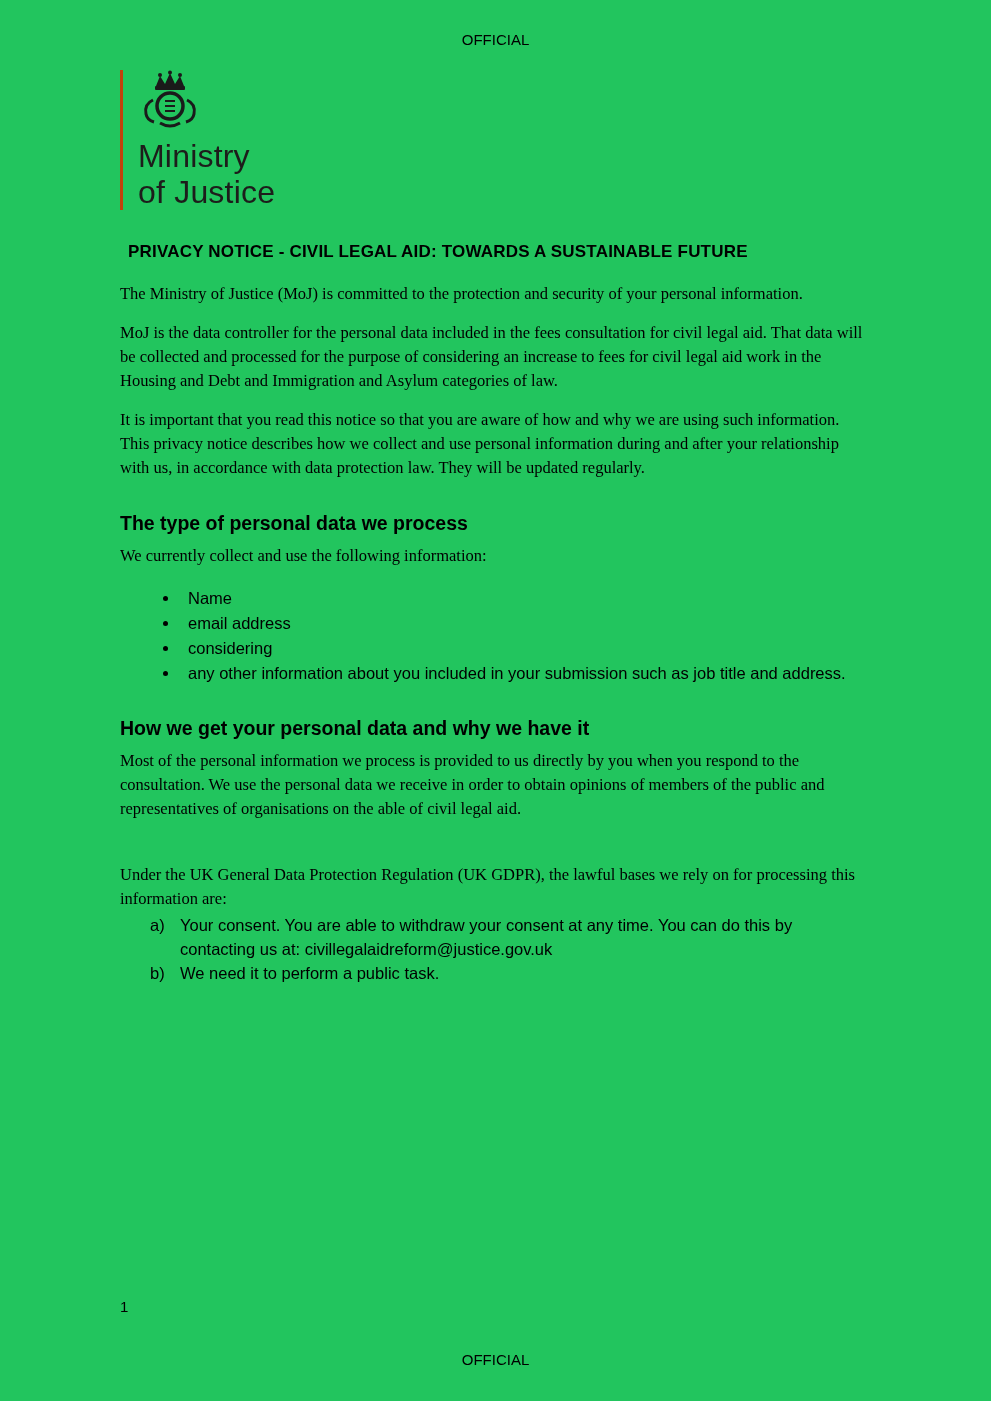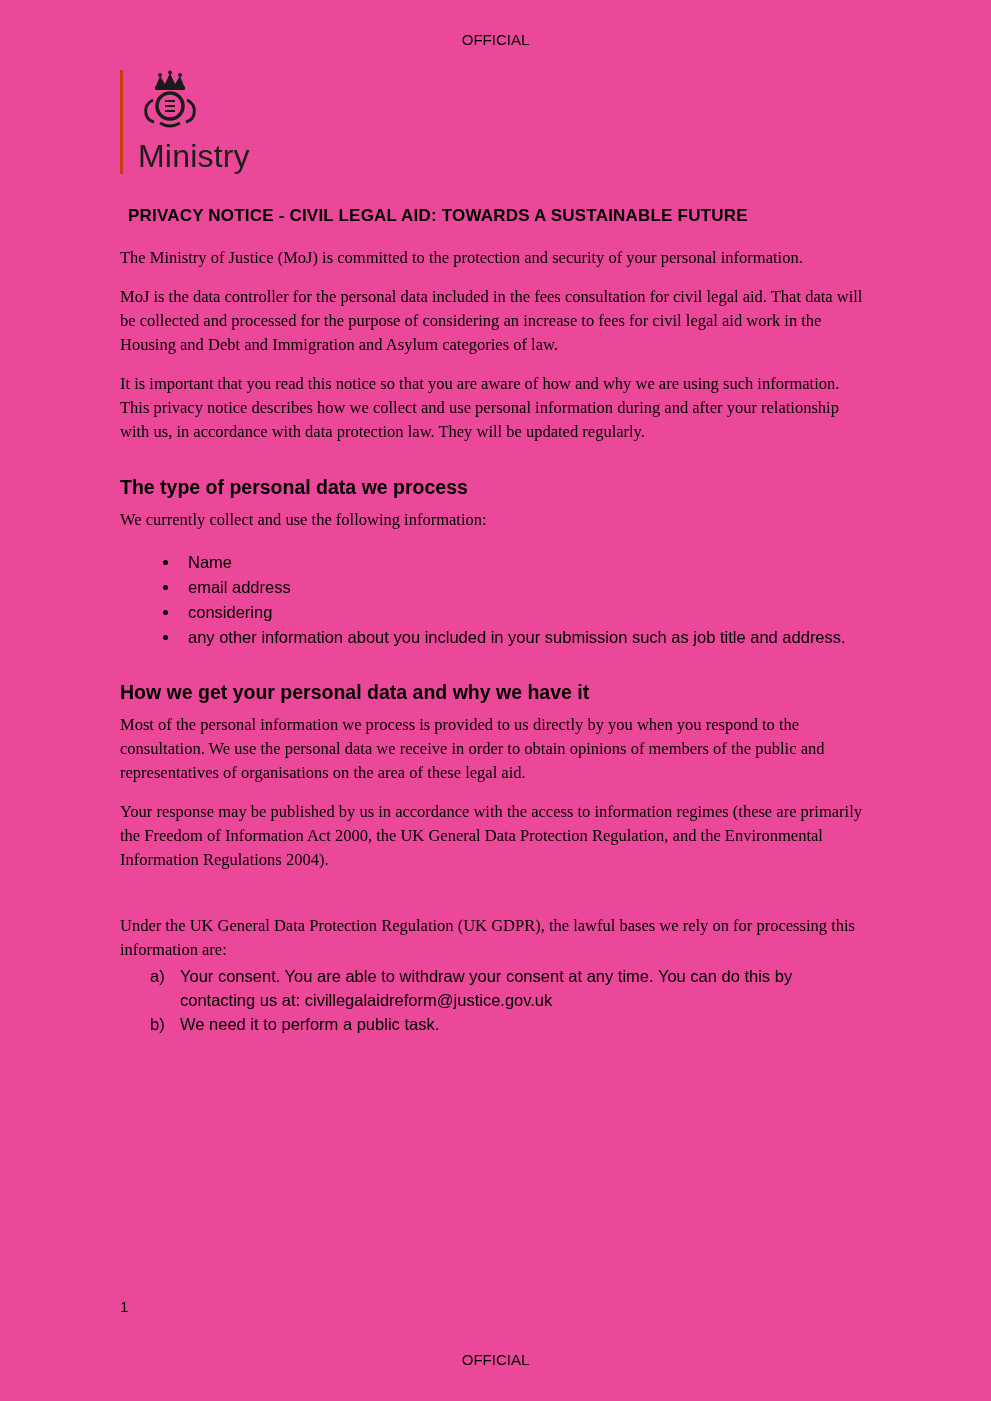--- a/index.html
+++ b/index.html
@@ -6,21 +6,21 @@
   html, body { margin: 0; padding: 0; background: #ffffff; }
   body {
     font-family: "Liberation Sans", "DejaVu Sans", sans-serif;
     color: #000000;
   }
   .page {
     position: relative;
     width: 991px;
     height: 1401px;
     margin: 0 auto;
-    background: #ec4899;
+    background: #22c55e;
     padding: 33px 120px 0 120px;
     overflow: hidden;
   }
   .marking-top {
     position: absolute;
     top: 31px;
     left: 0;
     width: 100%;
     text-align: center;
     font-size: 15px;
@@ -106,20 +106,21 @@
         <circle cx="42" cy="5" r="2" fill="#1a1a1a"></circle>
         <rect x="17" y="16" width="30" height="4" rx="1" fill="#1a1a1a"></rect>
         <ellipse cx="32" cy="36" rx="13" ry="13" fill="none" stroke="#1a1a1a" stroke-width="3.5"></ellipse>
         <path d="M27 31 h10 M27 36 h10 M27 41 h10" stroke="#1a1a1a" stroke-width="2"></path>
         <path d="M15 30 q-9 4 -7 14 q1 6 8 8" fill="none" stroke="#1a1a1a" stroke-width="3"></path>
         <path d="M49 30 q9 4 7 14 q-1 6 -8 8" fill="none" stroke="#1a1a1a" stroke-width="3"></path>
         <path d="M22 53 q10 6 20 0" fill="none" stroke="#1a1a1a" stroke-width="3"></path>
       </svg>
     </span>
     <div class="logo-text">Ministry</div>
+    <div class="logo-text">of Justice</div>
   </div>
 
   <div class="body-copy">
 
     <h1 class="doc-title">PRIVACY NOTICE - CIVIL LEGAL AID: TOWARDS A SUSTAINABLE FUTURE</h1>
 
     <p>The Ministry of Justice (MoJ) is committed to the protection and security of your personal information.</p>
     <p>MoJ is the data controller for the personal data included in the fees consultation for civil legal aid. That data will be collected and processed for the purpose of considering an increase to fees for civil legal aid work in the Housing and Debt and Immigration and Asylum categories of law.</p>
     <p>It is important that you read this notice so that you are aware of how and why we are using such information. This privacy notice describes how we collect and use personal information during and after your relationship with us, in accordance with data protection law. They will be updated regularly.</p>
 
@@ -129,22 +130,21 @@
 
     <ul class="bullet-list">
       <li>Name</li>
       <li>email address</li>
       <li>considering</li>
       <li>any other information about you included in your submission such as job title and address.</li>
     </ul>
 
     <h2 class="section-heading">How we get your personal data and why we have it</h2>
 
-    <p>Most of the personal information we process is provided to us directly by you when you respond to the consultation. We use the personal data we receive in order to obtain opinions of members of the public and representatives of organisations on the area of these legal aid.</p>
-    <p>Your response may be published by us in accordance with the access to information regimes (these are primarily the Freedom of Information Act 2000, the UK General Data Protection Regulation, and the Environmental Information Regulations 2004).</p>
+    <p>Most of the personal information we process is provided to us directly by you when you respond to the consultation. We use the personal data we receive in order to obtain opinions of members of the public and representatives of organisations on the able of civil legal aid.</p>
     <p class="gap-before">Under the UK General Data Protection Regulation (UK GDPR), the lawful bases we rely on for processing this information are:</p>
 
     <div class="lettered-list">
       <div class="lettered-item">
         <span class="marker">a)</span>
         <span class="item-text">Your consent. You are able to withdraw your consent at any time. You can do this by contacting us at: civillegalaidreform@justice.gov.uk</span>
       </div>
       <div class="lettered-item">
         <span class="marker">b)</span>
         <span class="item-text">We need it to perform a public task.</span>

